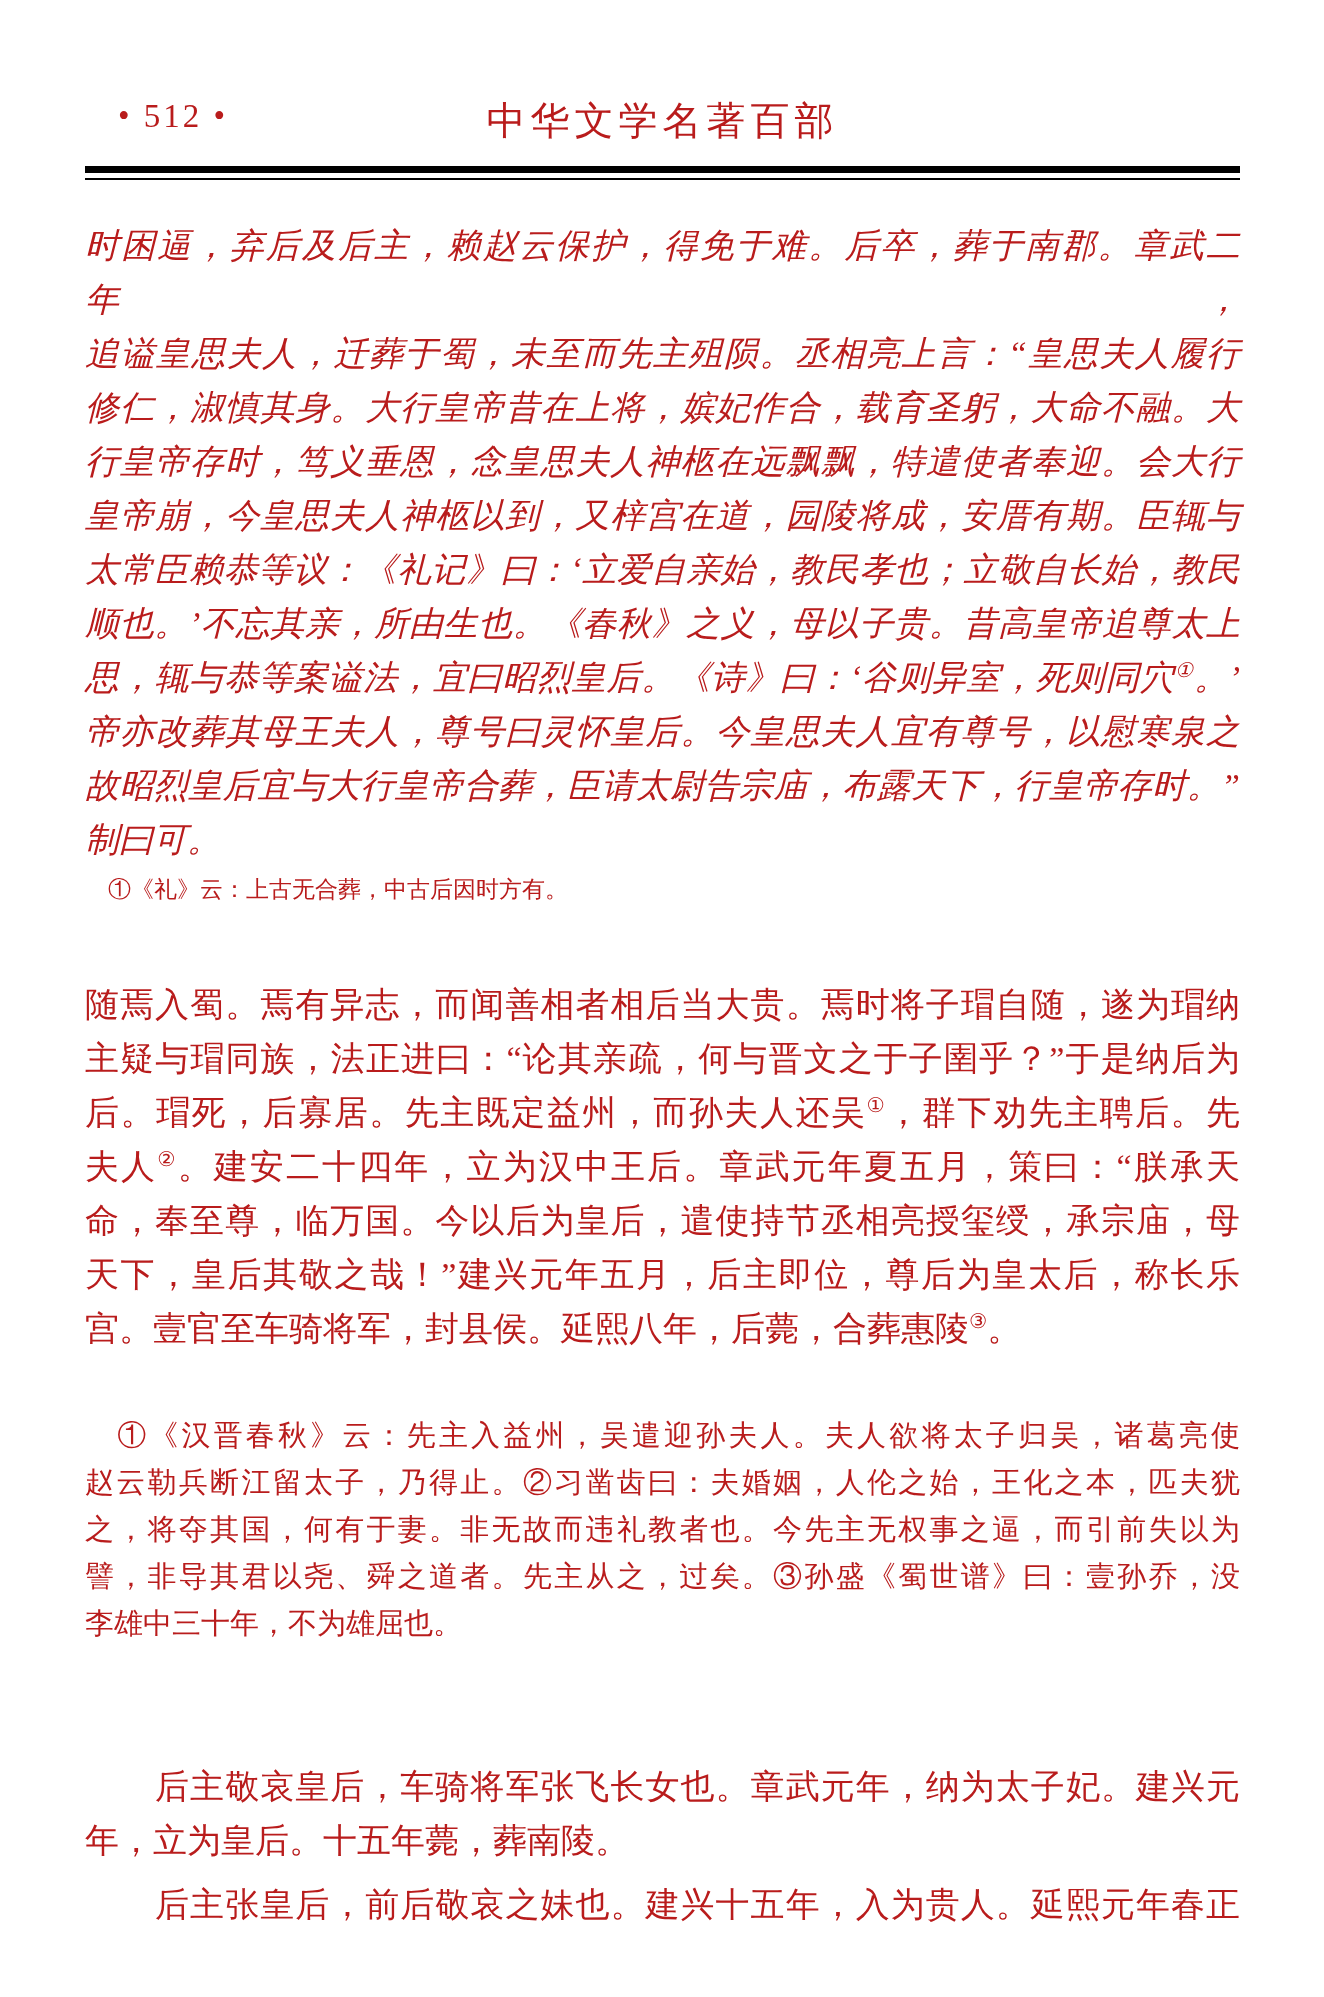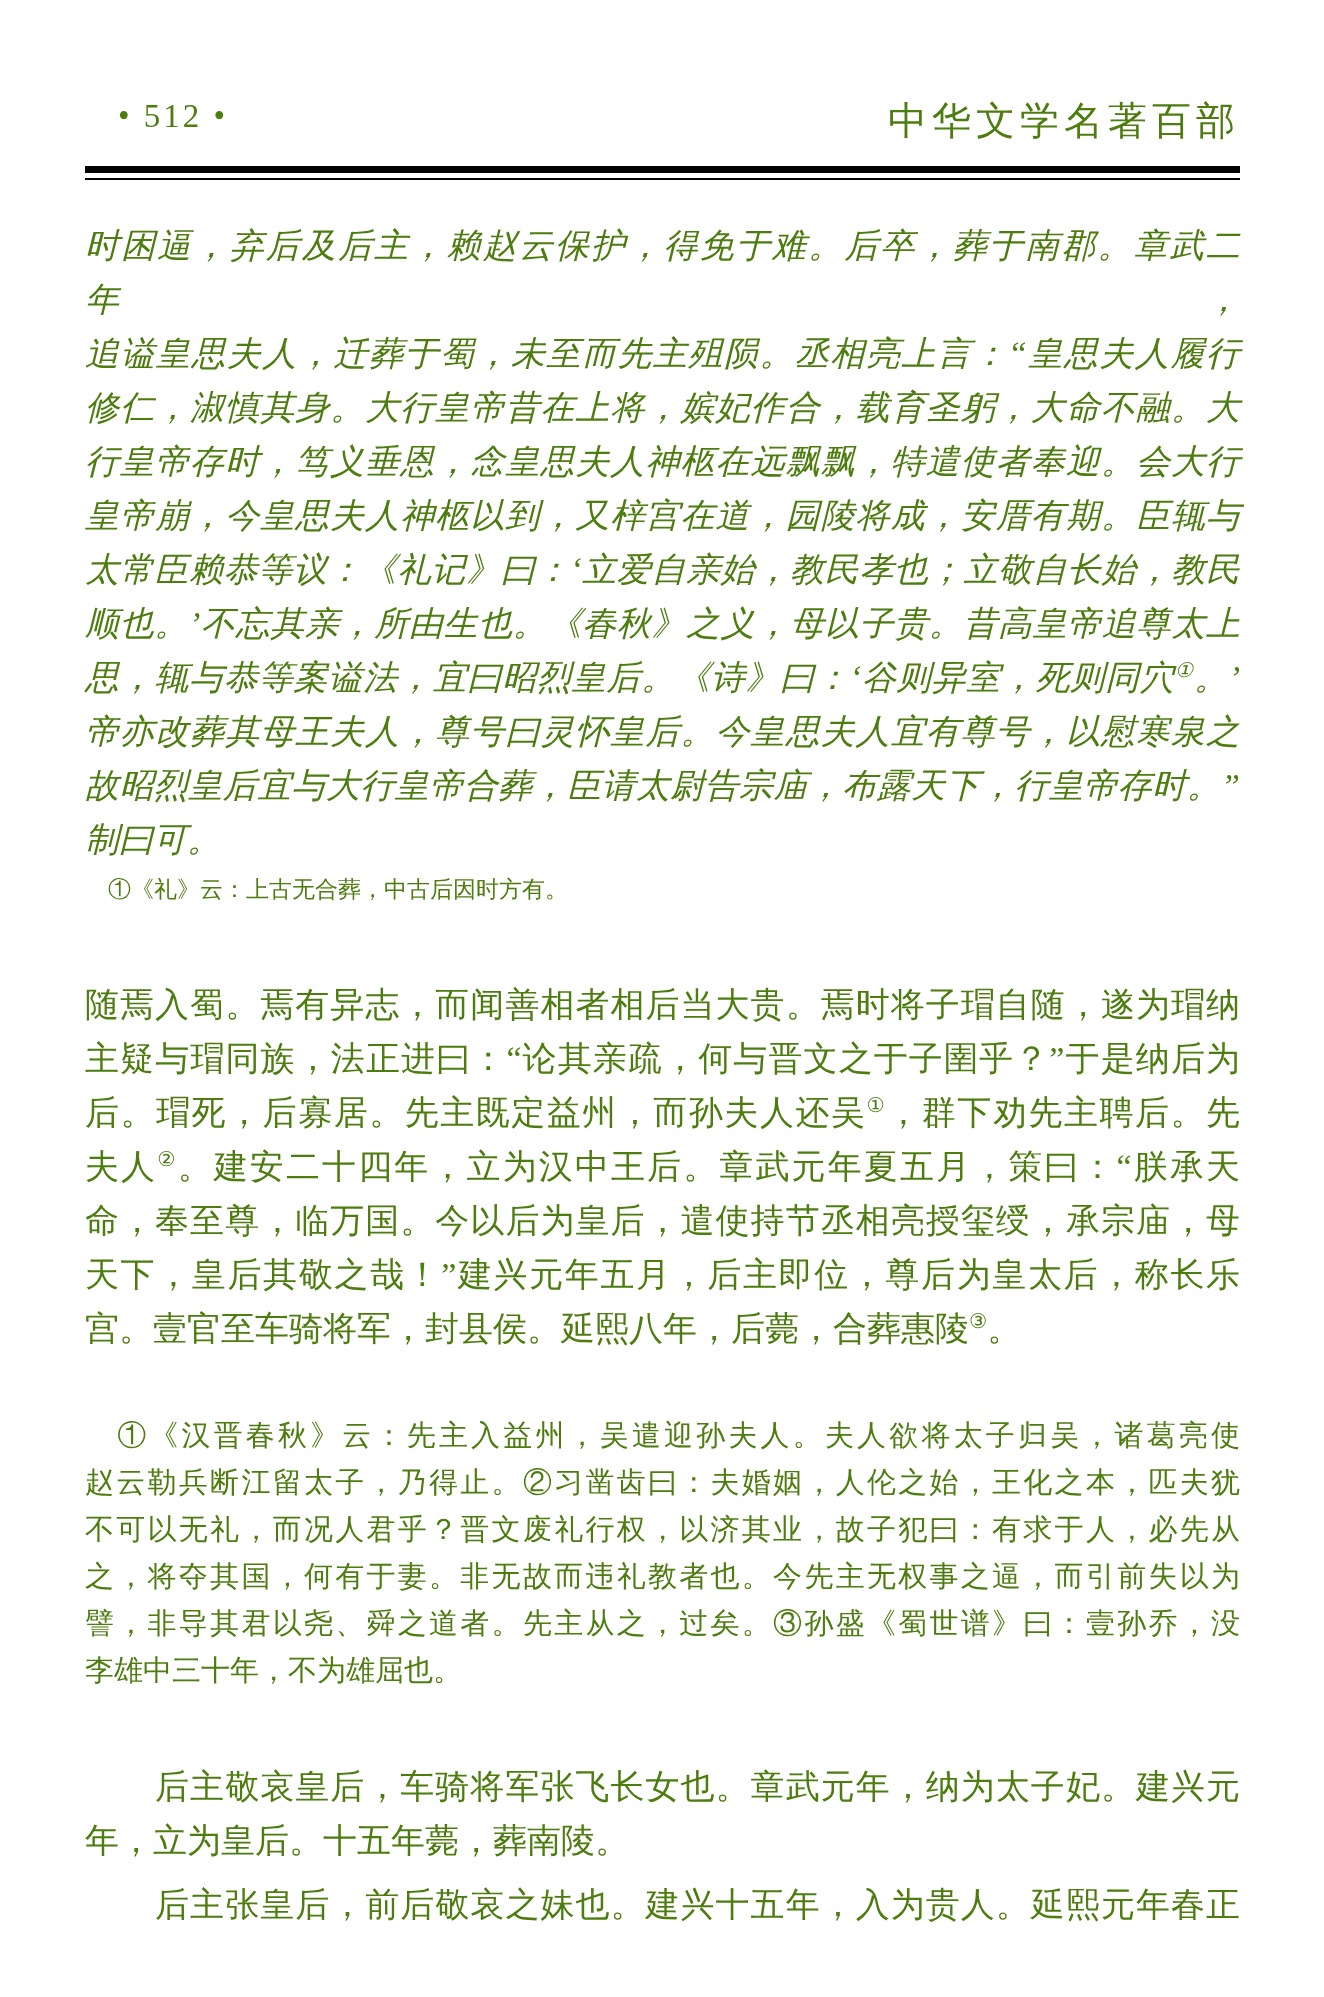--- a/index.html
+++ b/index.html
@@ -3,37 +3,37 @@
 <meta charset="utf-8">
 <style>
   html, body { margin: 0; padding: 0; background: #e8e8e8; }
   .page {
     position: relative;
     width: 1324px;
     height: 1997px;
     margin: 0 auto;
     background: #ffffff;
     font-family: "Liberation Serif", "DejaVu Serif", serif;
-    color: #4d7c0f;
+    color: #b91c1c;
     overflow: hidden;
   }
   .pagenum {
     position: absolute;
     left: 118px;
     top: 98px;
     font-size: 33px;
     letter-spacing: 3px;
     white-space: nowrap;
   }
   .booktitle {
     position: absolute;
     left: 85px;
     width: 1155px;
     top: 94px;
-    text-align: right;
+    text-align: center;
     font-size: 39px;
     letter-spacing: 5px;
     white-space: nowrap;
   }
   .rule-thick {
     position: absolute;
     left: 85px; top: 166px;
     width: 1155px; height: 7px;
     background: #000000;
   }
@@ -106,21 +106,20 @@
       <div class="line">后。瑁死，后寡居。先主既定益州，而孙夫人还吴<sup>①</sup>，群下劝先主聘后。先</div>
       <div class="line">夫人<sup>②</sup>。建安二十四年，立为汉中王后。章武元年夏五月，策曰：“朕承天</div>
       <div class="line">命，奉至尊，临万国。今以后为皇后，遣使持节丞相亮授玺绶，承宗庙，母</div>
       <div class="line">天下，皇后其敬之哉！”建兴元年五月，后主即位，尊后为皇太后，称长乐</div>
       <div class="line short">宫。壹官至车骑将军，封县侯。延熙八年，后薨，合葬惠陵<sup>③</sup>。</div>
     </div>
 
   <div id="fn2" class="block fn-small">
       <div class="line">　①《汉晋春秋》云：先主入益州，吴遣迎孙夫人。夫人欲将太子归吴，诸葛亮使</div>
       <div class="line">赵云勒兵断江留太子，乃得止。②习凿齿曰：夫婚姻，人伦之始，王化之本，匹夫犹</div>
-      <div class="line">不可以无礼，而况人君乎？晋文废礼行权，以济其业，故子犯曰：有求于人，必先从</div>
       <div class="line">之，将夺其国，何有于妻。非无故而违礼教者也。今先主无权事之逼，而引前失以为</div>
       <div class="line">譬，非导其君以尧、舜之道者。先主从之，过矣。③孙盛《蜀世谱》曰：壹孙乔，没</div>
       <div class="line short">李雄中三十年，不为雄屈也。</div>
     </div>
 
   <div id="para3" class="block para">
       <div class="line">　　后主敬哀皇后，车骑将军张飞长女也。章武元年，纳为太子妃。建兴元</div>
       <div class="line short">年，立为皇后。十五年薨，葬南陵。</div>
     </div>
 

